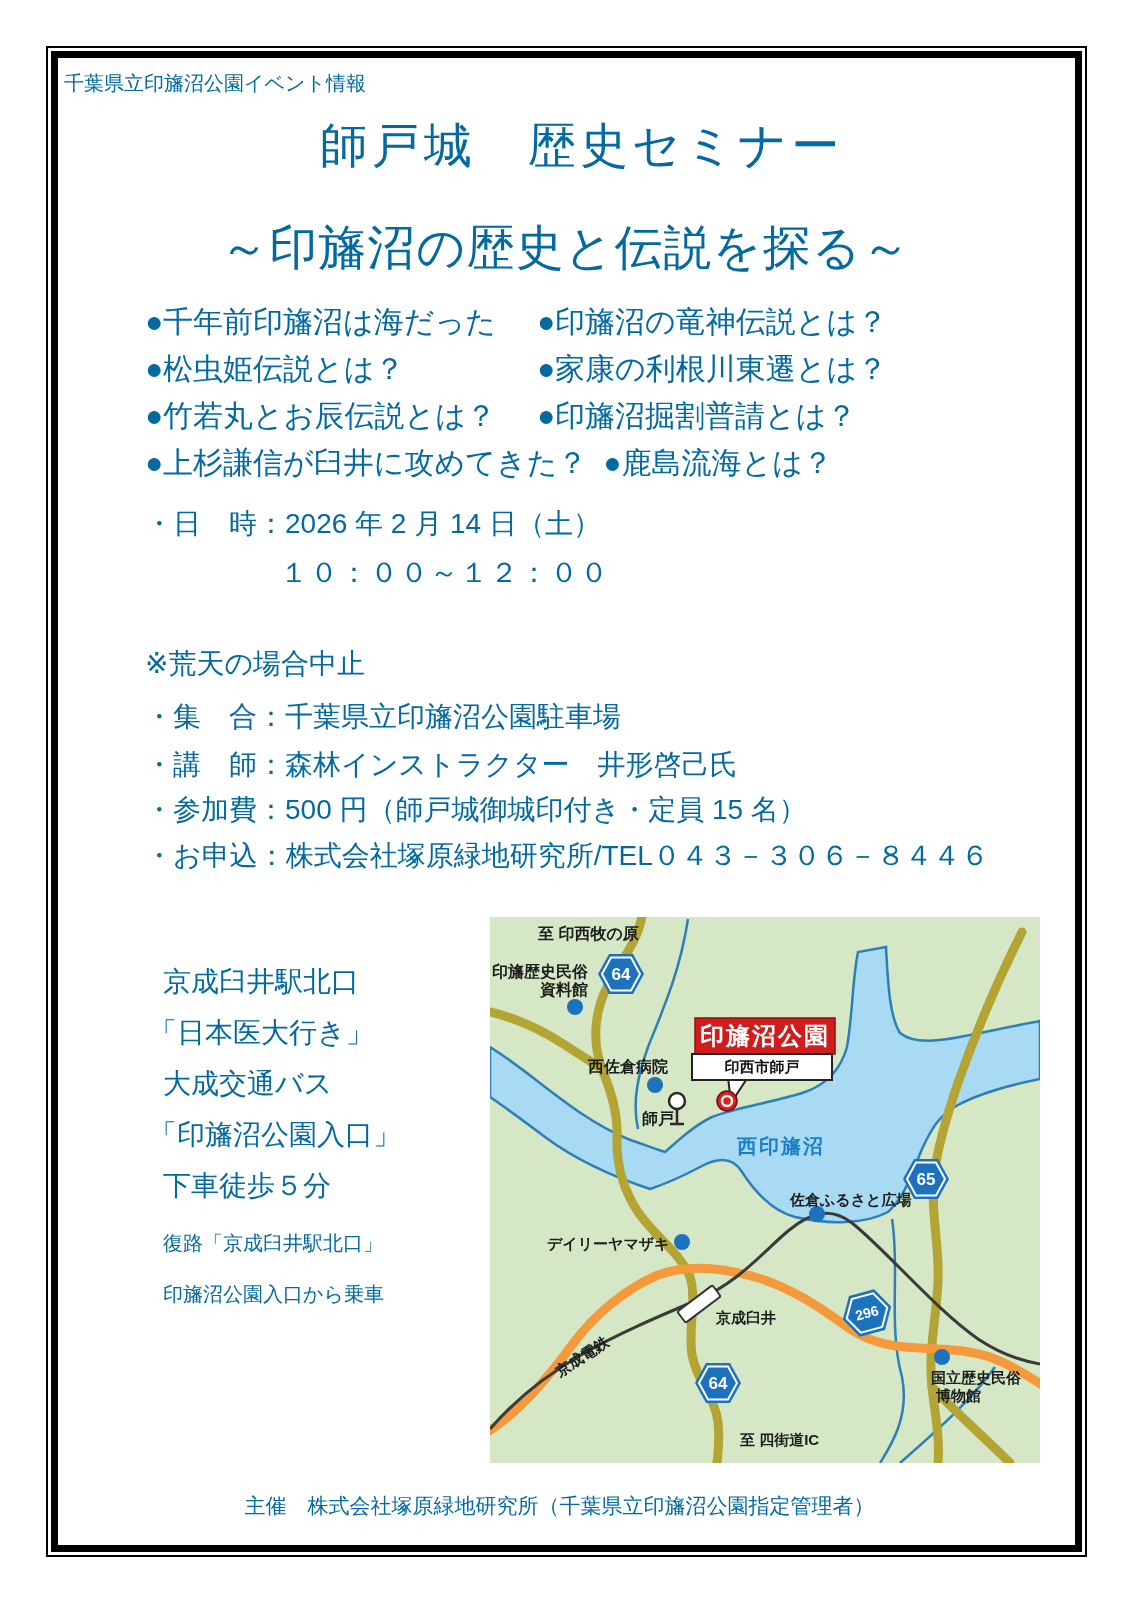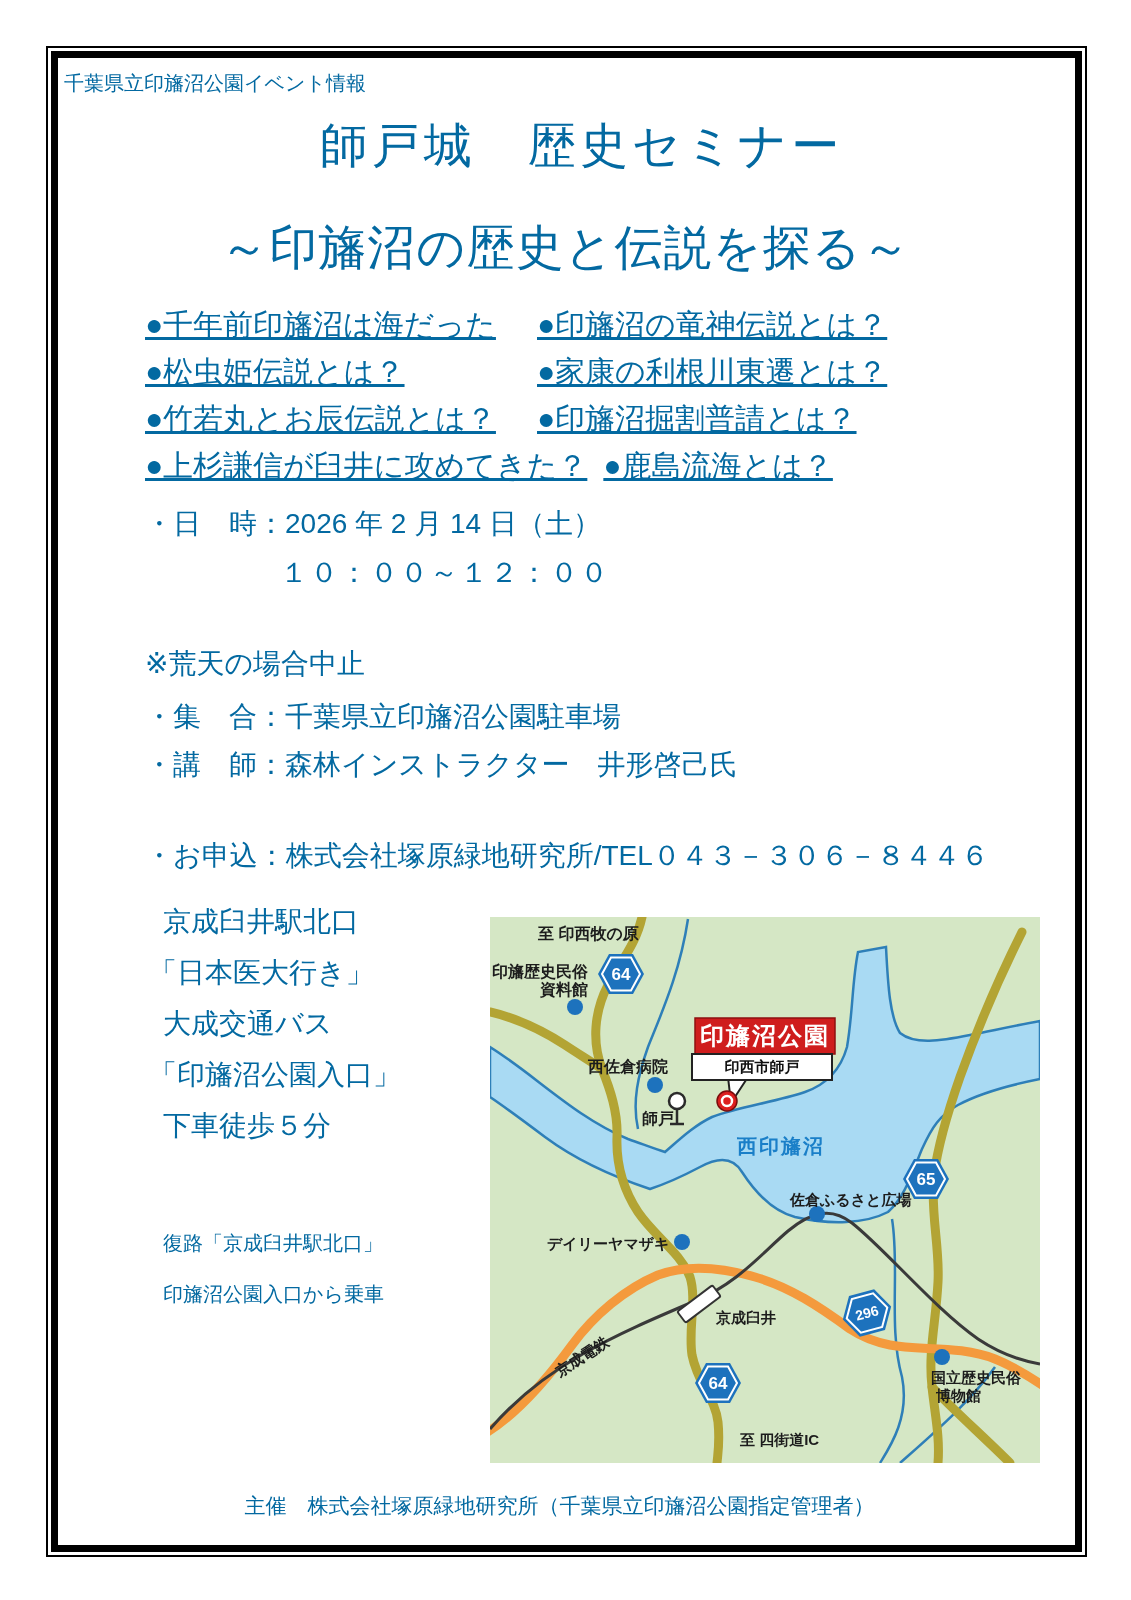--- a/index.html
+++ b/index.html
@@ -6,25 +6,25 @@
   .page{position:relative;width:1131px;height:1600px;background:#ffffff;overflow:hidden;
         font-family:"Liberation Sans","DejaVu Sans",sans-serif;color:#0369a1;}
   .frame-outer{position:absolute;left:46px;top:46px;right:44px;bottom:43px;
         border:2px solid #000;pointer-events:none;}
   .frame-inner{position:absolute;left:3px;top:3px;right:3px;bottom:3px;border:7px solid #000;}
   .abs{position:absolute;white-space:nowrap;}
   .hdr{left:64px;top:70px;font-size:20px;}
   .title{left:0;right:0;top:114px;text-align:center;font-size:48px;letter-spacing:4px;padding-left:32px;}
   .subtitle{left:0;right:0;top:216px;text-align:center;font-size:48px;letter-spacing:1px;}
   .topics{left:145px;top:302px;font-size:30px;}
-  .topic-row{display:flex;height:47px;align-items:center;text-decoration:underline;}
+  .topic-row{display:flex;height:47px;}
   .t-left{min-width:392px;}
   .topic-row:last-child .t-left{min-width:0;margin-right:16px;}
   .fs28{font-size:28px;}
-  .access{left:163px;top:896px;font-size:28px;line-height:51px;}
+  .access{left:163px;top:956px;font-size:28px;line-height:51px;}
   .access .quote{margin-left:-14px;}
   .return-block{left:163px;top:1218px;font-size:20px;line-height:51px;}
   .footer{left:0;right:12px;top:1492px;text-align:center;font-size:21px;}
   .map{position:absolute;left:490px;top:917px;width:550px;height:546px;}
   .map text{font-family:"Liberation Sans","DejaVu Sans",sans-serif;font-weight:bold;}
   .m-label{font-size:15px;fill:#1c1c1c;}
   .m-label16{font-size:16px;fill:#1c1c1c;}
   .m-lake-label{font-size:20px;fill:#1a7fc8;letter-spacing:2px;}
   .m-sign-num{fill:#ffffff;font-size:17px;text-anchor:middle;}
   .m-park-text{fill:#ffffff;font-size:24px;text-anchor:middle;letter-spacing:2px;}
@@ -65,20 +65,21 @@
       <span class="t-left">●上杉謙信が臼井に攻めてきた？</span>
       <span>●鹿島流海とは？</span>
     </div>
   </div>
 
   <div class="abs fs28" style="left:145px;top:505px;">・日　時：2026 年 2 月 14 日（土）</div>
   <div class="abs fs28" style="left:280px;top:554px;letter-spacing:2px;">１０：００～１２：００</div>
   <div class="abs fs28" style="left:145px;top:645px;">※荒天の場合中止</div>
   <div class="abs fs28" style="left:145px;top:698px;">・集　合：千葉県立印旛沼公園駐車場</div>
   <div class="abs fs28" style="left:145px;top:746px;">・講　師：森林インストラクター　井形啓己氏</div>
+  <div class="abs fs28" style="left:145px;top:791px;">・参加費：500 円（師戸城御城印付き・定員 15 名）</div>
   <div class="abs fs28" style="left:145px;top:837px;">・お申込：株式会社塚原緑地研究所/TEL０４３－３０６－８４４６</div>
 
   <div class="abs access">
     <div>京成臼井駅北口</div>
     <div class="quote">「日本医大行き」</div>
     <div>大成交通バス</div>
     <div class="quote">「印旛沼公園入口」</div>
     <div>下車徒歩５分</div>
   </div>
   <div class="abs return-block">

